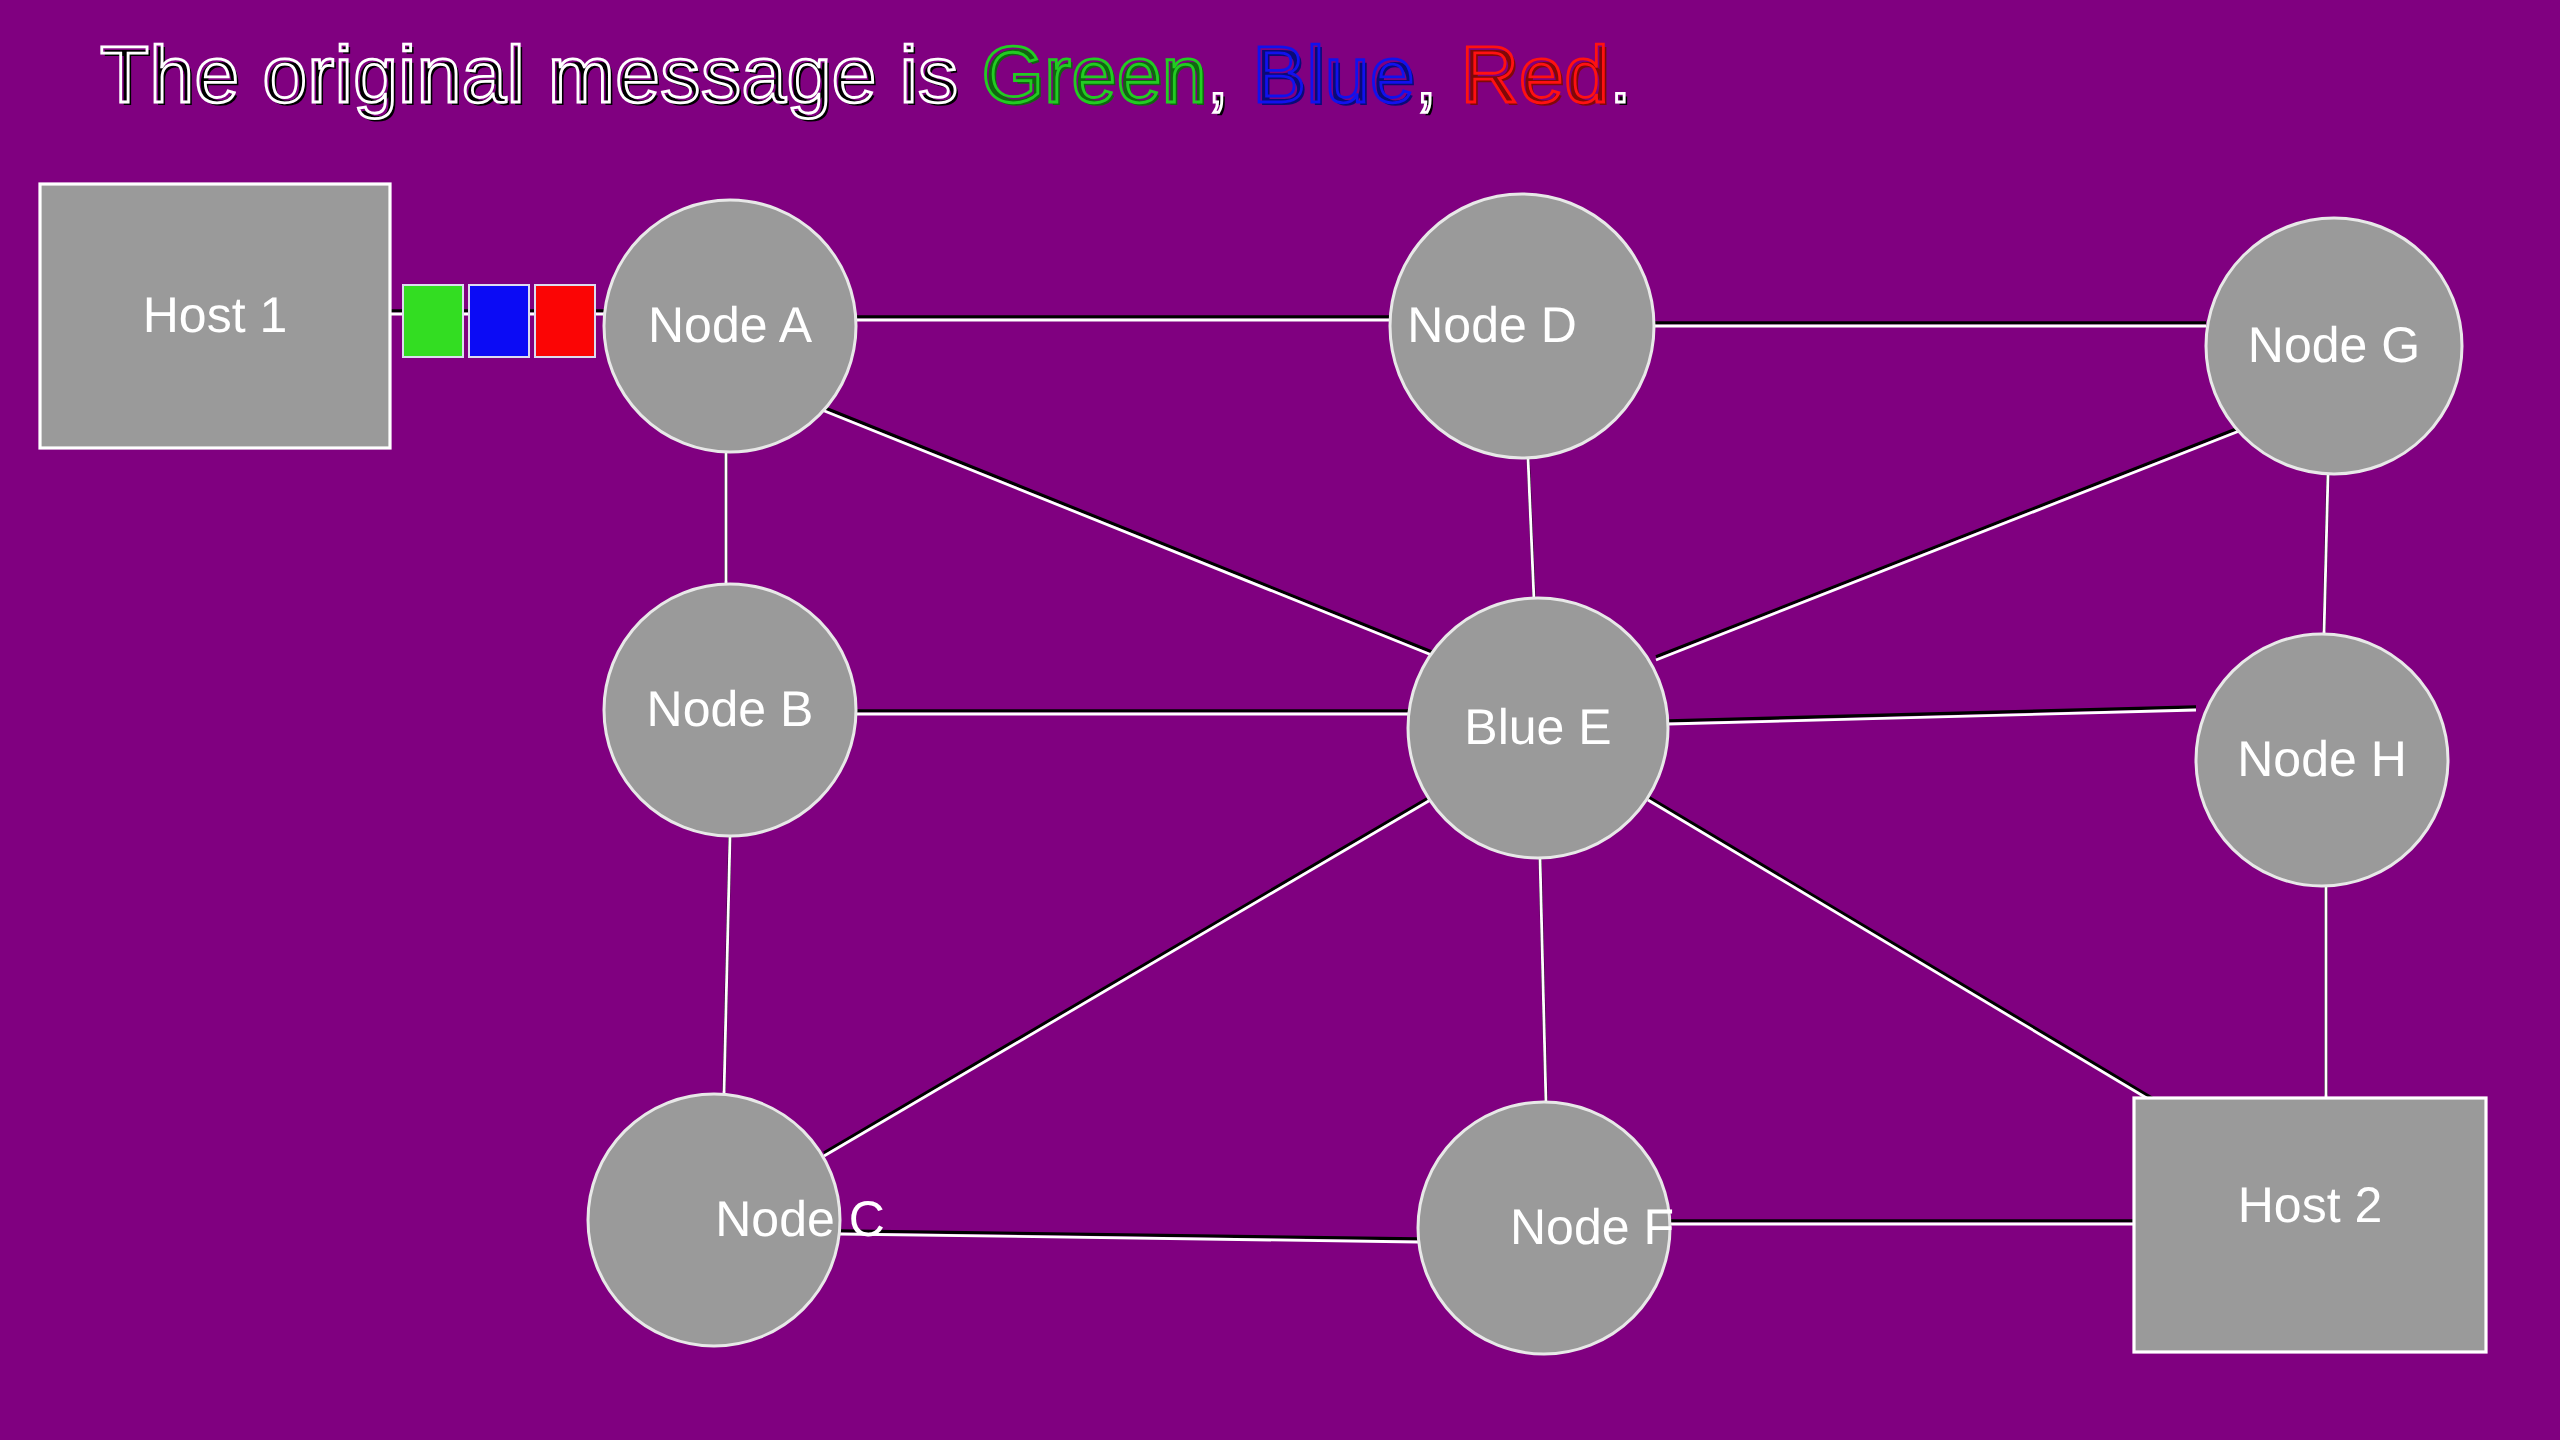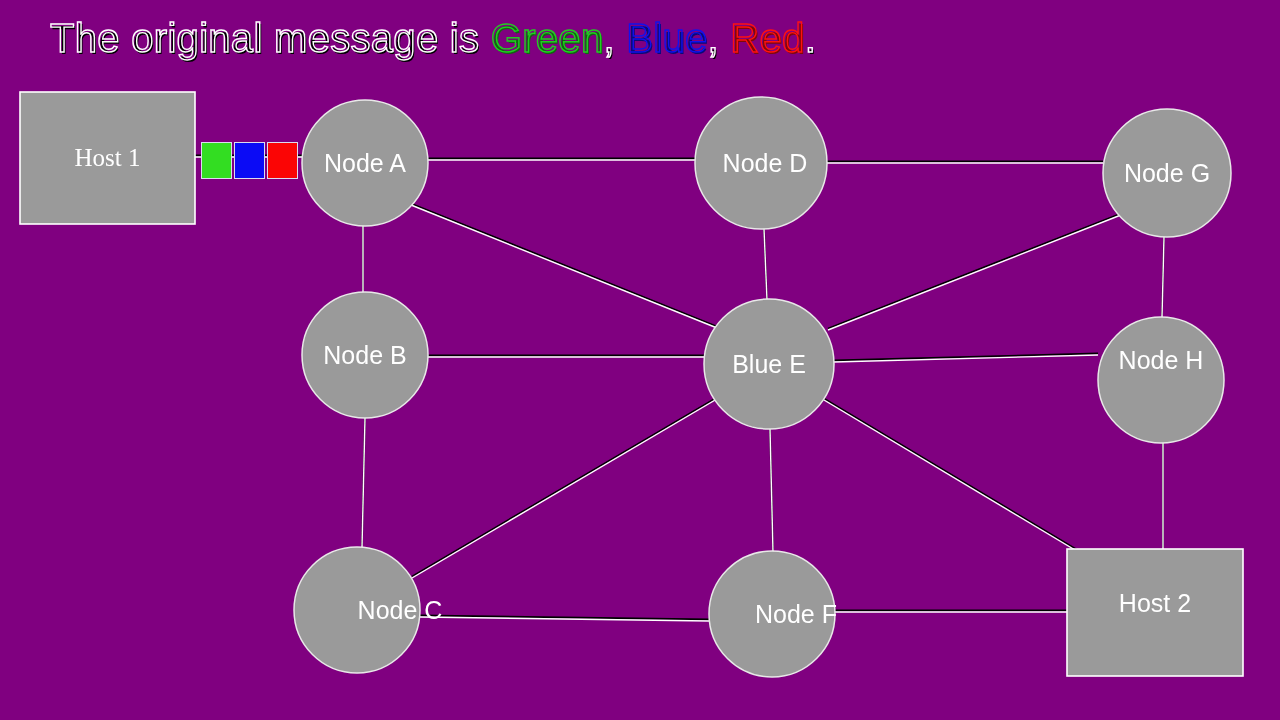--- a/index.html
+++ b/index.html
@@ -120,26 +120,26 @@
   </svg>
 
   <div class="title-wrap">
     <span class="title-word">The original message is </span><span class="title-word w-green">Green</span><span class="title-word">, </span><span class="title-word w-blue">Blue</span><span class="title-word">, </span><span class="title-word w-red">Red</span><span class="title-word">.</span>
   </div>
 
   <div id="labels-layer">
       <div class="node-label" style="left: 365px; top: 163px;">Node A</div>
       <div class="node-label" style="left: 365px; top: 355px;">Node B</div>
       <div class="node-label" style="left: 357px; top: 610px; margin-left: 43px;">Node C</div>
-      <div class="node-label" style="left: 765px; top: 163px; text-align: right;">Node D</div>
+      <div class="node-label" style="left: 746px; top: 163px; text-align: right;">Node D</div>
       <div class="node-label" style="left: 769px; top: 364px;">Blue E</div>
       <div class="node-label" style="left: 796px; top: 614px;">Node F</div>
       <div class="node-label" style="left: 1167px; top: 173px;">Node G</div>
-      <div class="node-label" style="left: 1161px; top: 360px;">Node H</div>
-      <div class="host-label" style="left: 107.5px; top: 158px; font-family: Liberation Serif, serif;">Host 1</div>
+      <div class="node-label" style="left: 1161px; top: 380px;">Node H</div>
+      <div class="host-label" style="left: 107.5px; top: 158px;">Host 1</div>
       <div class="host-label" style="left: 1155px; top: 603px;">Host 2</div>
     </div>
   <div id="packets-layer">
       <div class="packet" style="left: 201px; top: 142px; width: 31px; height: 37px; background: rgb(51, 221, 34);"></div>
       <div class="packet" style="left: 234px; top: 142px; width: 31px; height: 37px; background: rgb(11, 11, 245);"></div>
       <div class="packet" style="left: 267px; top: 142px; width: 31px; height: 37px; background: rgb(251, 5, 5);"></div>
     </div>
 
 </div>
 

